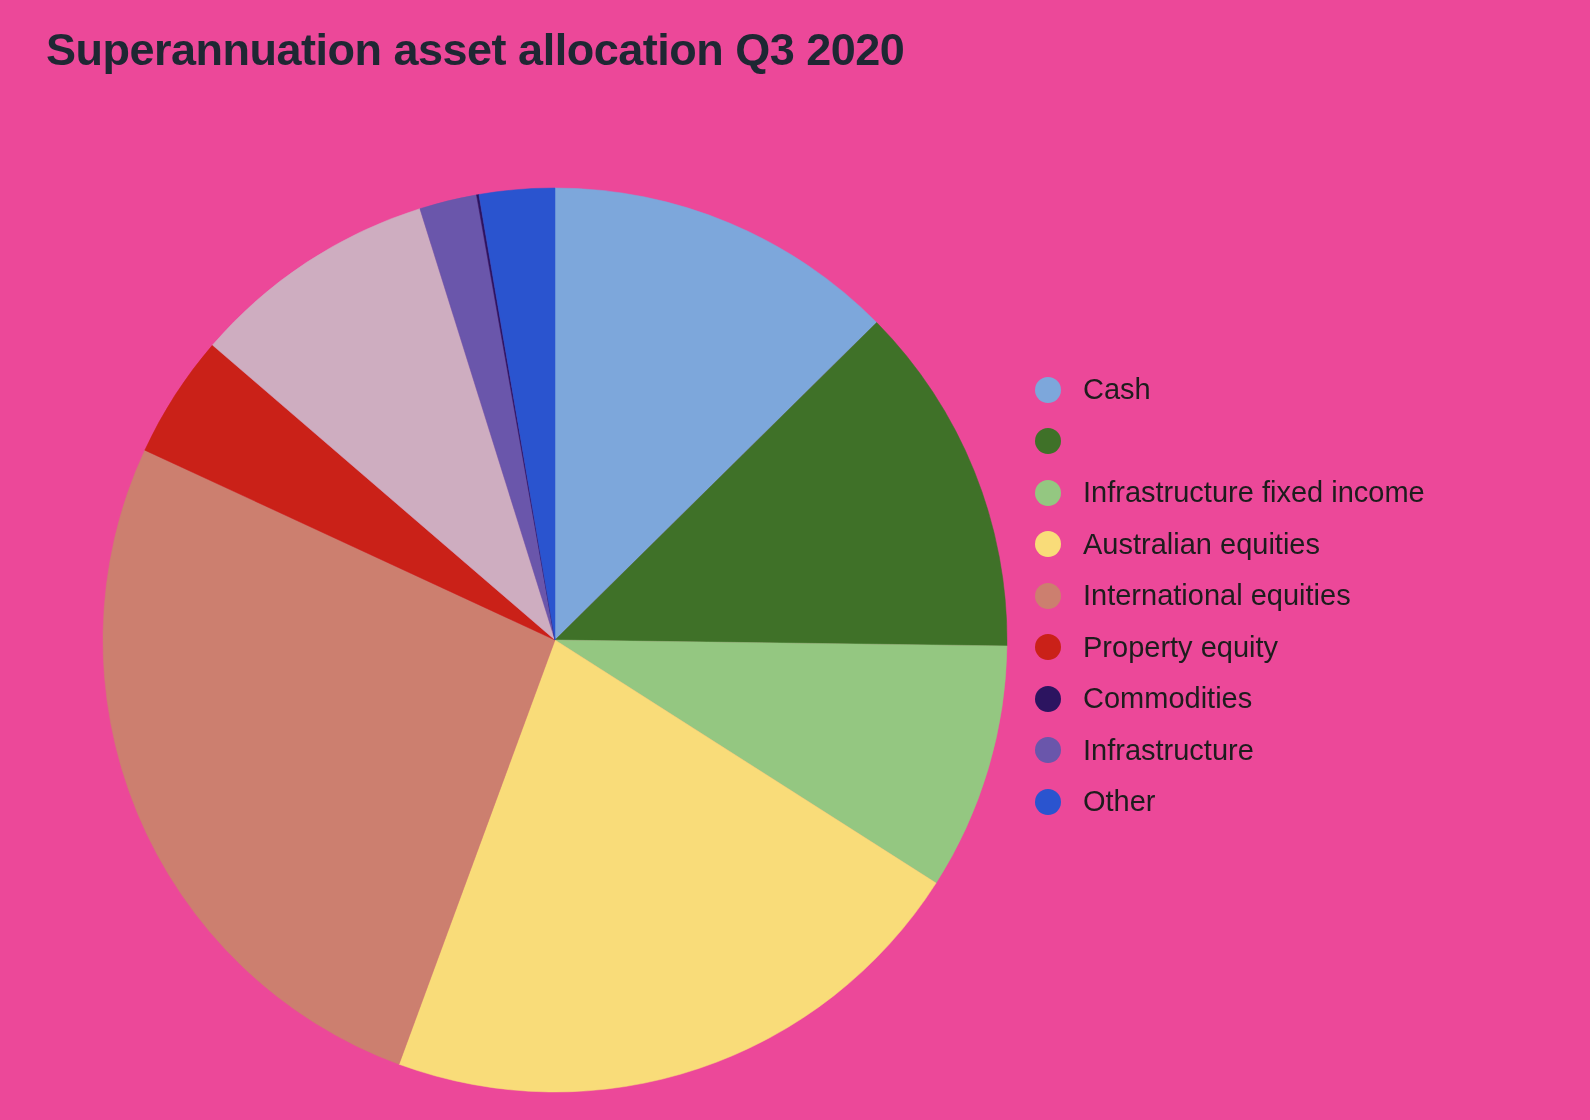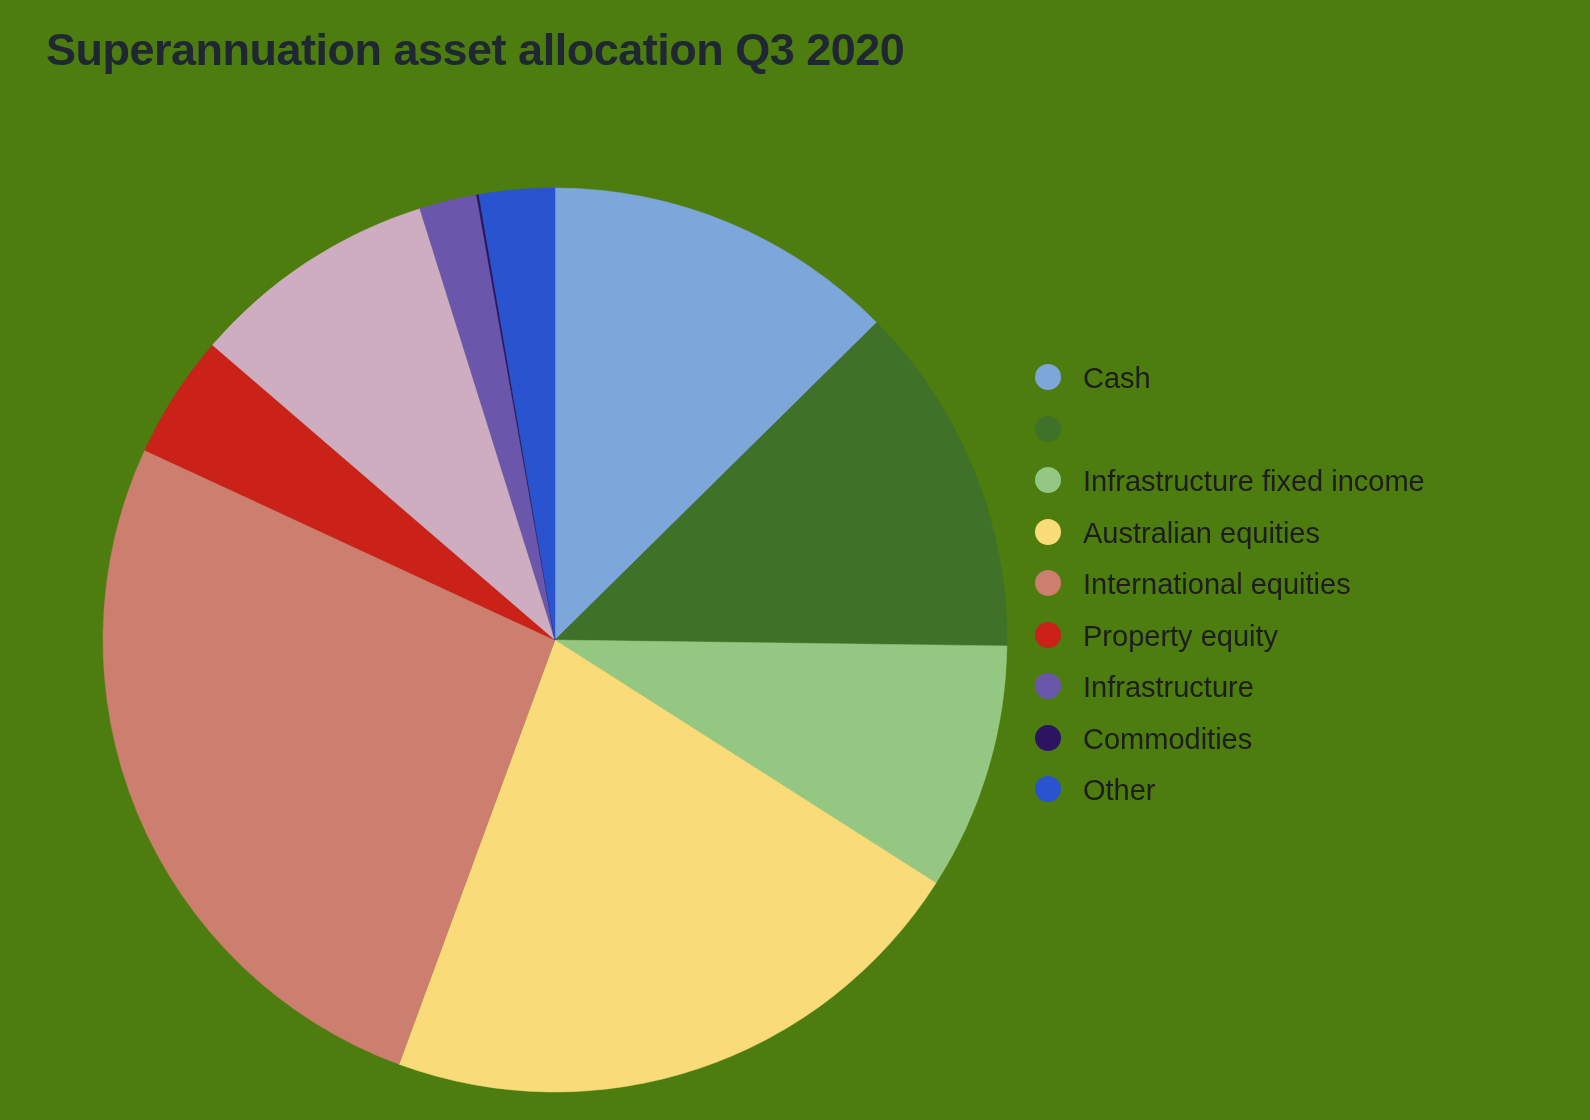--- a/index.html
+++ b/index.html
@@ -10,21 +10,21 @@
   body {
     width: 1590px;
     height: 1120px;
     font-family: "Liberation Sans", sans-serif;
     overflow: hidden;
     position: relative;
   }
   #chart-root {
     position: absolute;
     inset: 0;
-    background: #4d7c0f;
+    background: #ec4899;
   }
   #chart-title {
     position: absolute;
     left: 46px;
     top: 24px;
     font-size: 45px;
     font-weight: bold;
     color: #1f2733;
     letter-spacing: -0.5px;
     white-space: nowrap;
@@ -43,21 +43,21 @@
     height: 930px;
   }
   #legend {
     position: absolute;
     left: 1035px;
     top: 364px;
     width: 470px;
   }
   .legend-item {
     display: flex;
-    align-items: flex-start;
+    align-items: center;
     height: 51.5px;
   }
   .legend-swatch {
     width: 26px;
     height: 26px;
     border-radius: 50%;
     flex: 0 0 auto;
     margin-right: 22px;
   }
   .legend-label {
@@ -130,26 +130,26 @@
       </div>
       <div class="legend-item">
         <span class="legend-swatch" style="background: rgb(204, 127, 111);"></span>
         <span class="legend-label">International equities</span>
       </div>
       <div class="legend-item">
         <span class="legend-swatch" style="background: rgb(202, 33, 24);"></span>
         <span class="legend-label">Property equity</span>
       </div>
       <div class="legend-item">
+        <span class="legend-swatch" style="background: rgb(44, 20, 96);"></span>
+        <span class="legend-label">Commodities</span>
+      </div>
+      <div class="legend-item">
         <span class="legend-swatch" style="background: rgb(106, 86, 171);"></span>
         <span class="legend-label">Infrastructure</span>
-      </div>
-      <div class="legend-item">
-        <span class="legend-swatch" style="background: rgb(44, 20, 96);"></span>
-        <span class="legend-label">Commodities</span>
       </div>
       <div class="legend-item">
         <span class="legend-swatch" style="background: rgb(42, 84, 207);"></span>
         <span class="legend-label">Other</span>
       </div>
     </div>
 
 </div>
 
 </body></html>

